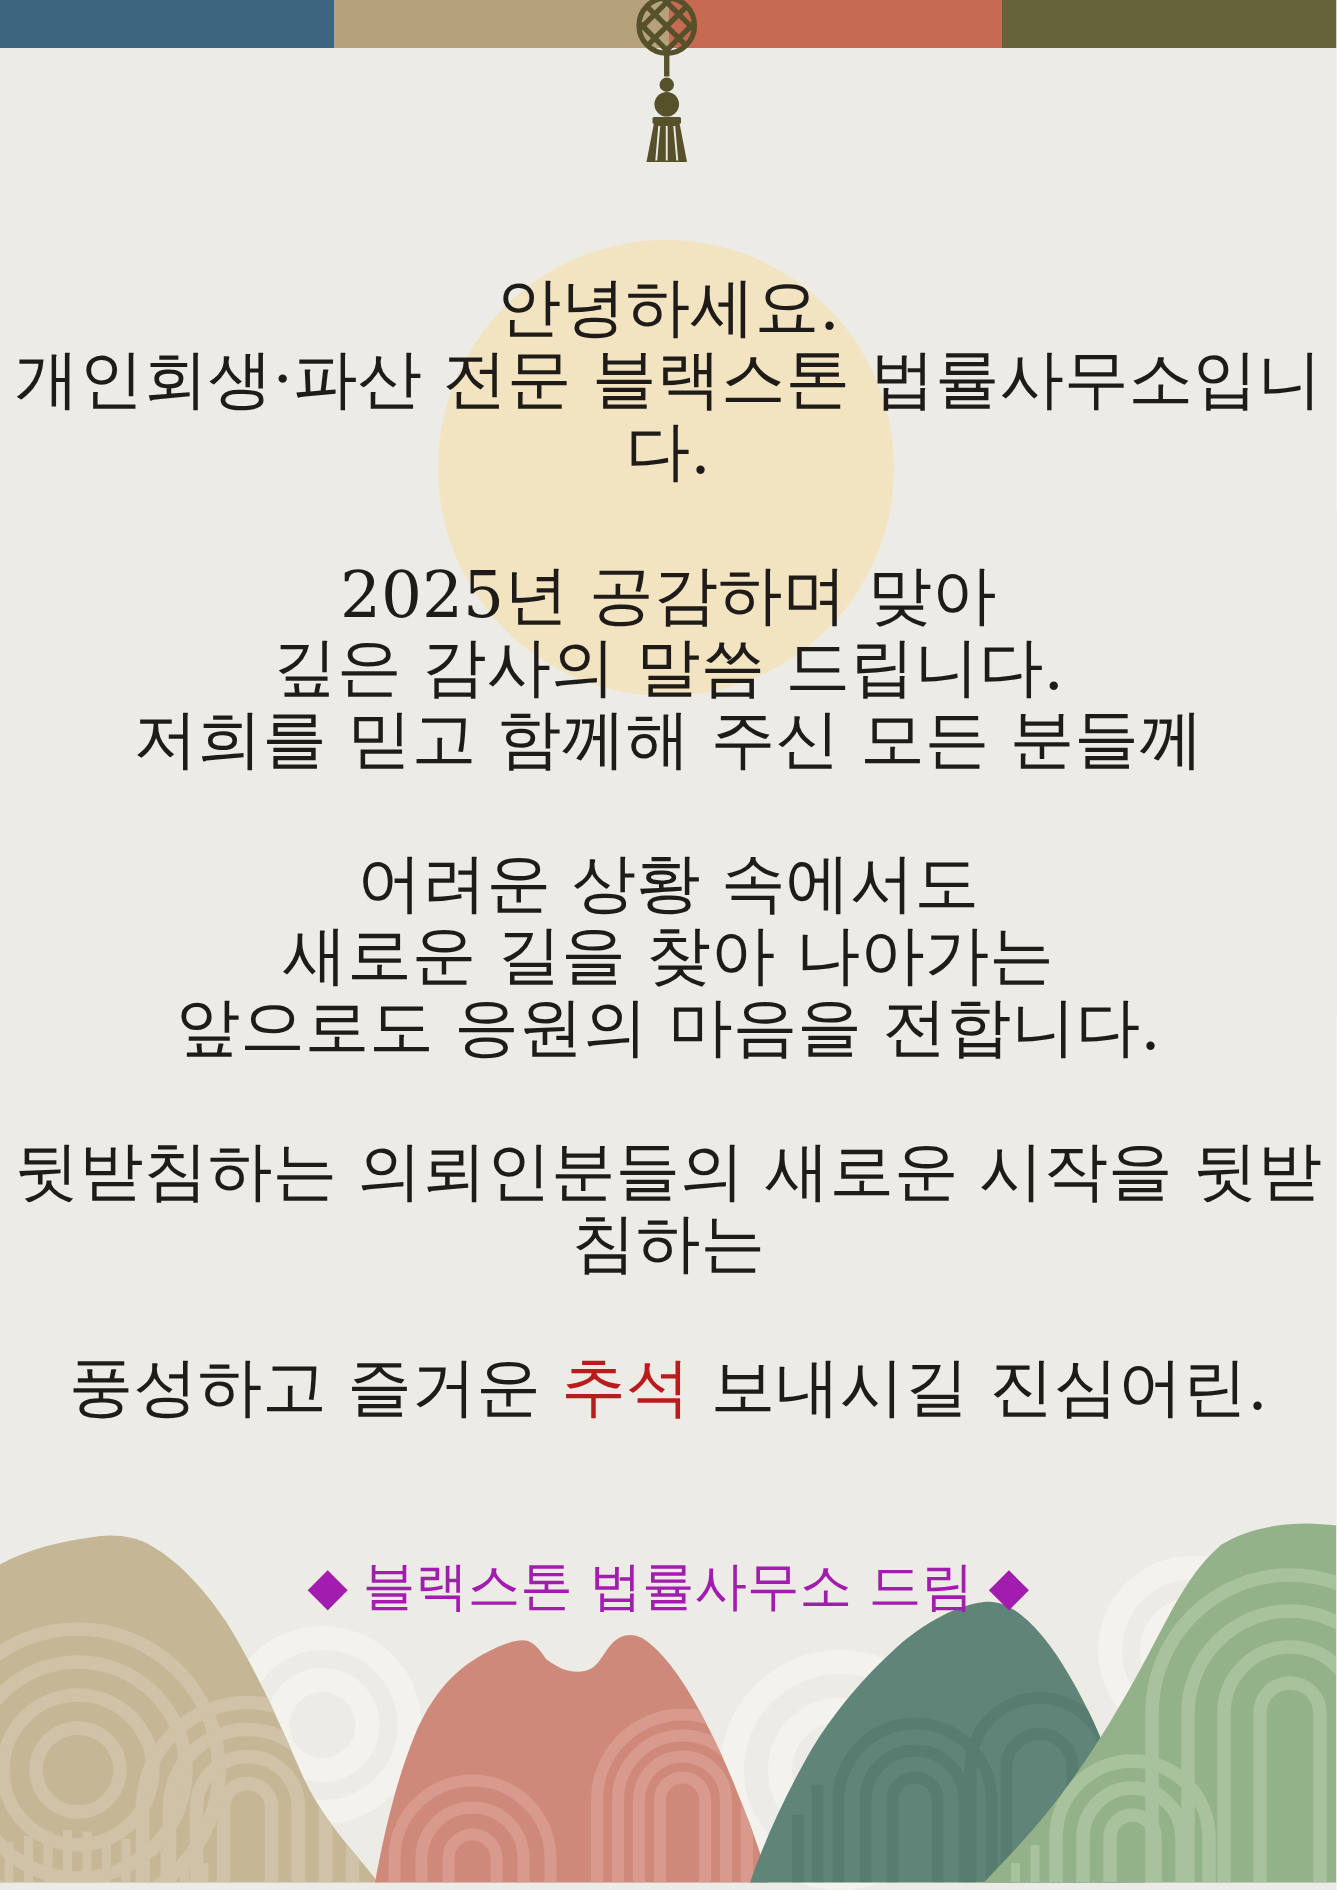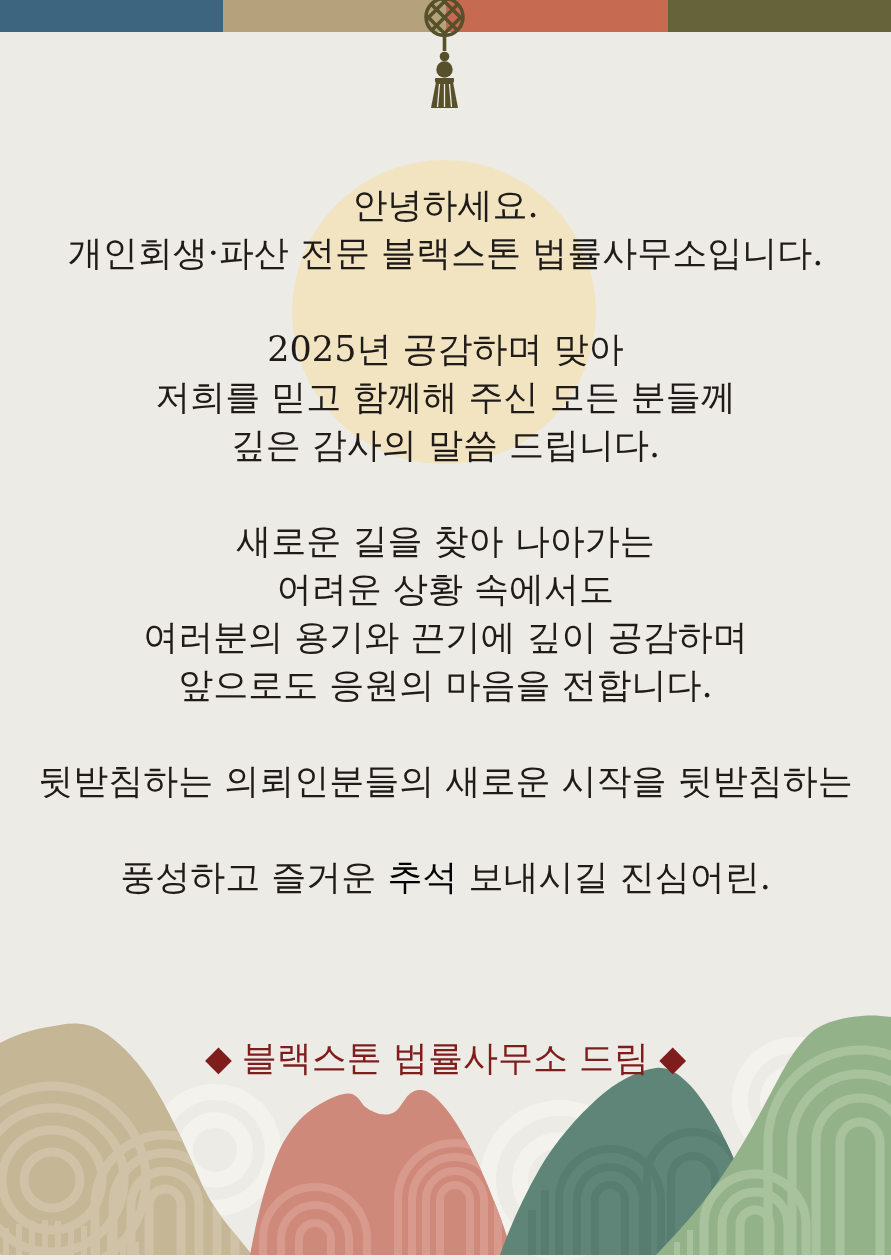--- a/index.html
+++ b/index.html
@@ -8,25 +8,25 @@
         font-family:"DejaVu Serif","Liberation Serif",serif;}
   
   .top-bar{position:absolute;top:0;left:0;width:100%;height:32px;display:flex;}
   .top-bar .seg{flex:1 1 0;height:100%;}
   
   .knot{position:absolute;top:0;left:404px;}
   
   .moon{position:absolute;left:292px;top:160px;width:304px;height:304px;border-radius:50%;}
   
   .message{position:absolute;top:181px;left:0;width:100%;text-align:center;
-           font-size:35px;line-height:48px;font-weight:500;color:#1E1B19;z-index:5;}
+           font-size:43px;line-height:48px;font-weight:500;color:#1E1B19;z-index:5;}
   .message p{margin:0 0 48px 0;}
   .message p.closing{margin-bottom:0;}
   .sig-wrap{position:absolute;top:1034px;left:0;width:100%;text-align:center;
-            font-size:35px;line-height:48px;font-weight:500;color:#7f1d1d;z-index:5;}
+            font-size:35px;line-height:48px;font-weight:500;color:#a21caf;z-index:5;}
   .diamond{display:inline-block;margin:0 10px;}
   
   .decoration{position:absolute;left:0;bottom:0;width:891px;height:245px;z-index:2;}
 </style>
 </head>
 <body>
 
 <div class="card">
 
   <div class="top-bar">
@@ -71,34 +71,33 @@
 
   <div class="moon" style="background-color: rgb(242, 228, 193);"></div>
 
   <div class="message">
     <p>
       <span style="display:block">안녕하세요.</span>
       <span style="display:block">개인회생·파산 전문 블랙스톤 법률사무소입니다.</span>
     </p>
     <p>
       <span style="display:block">2025년 공감하며 맞아</span>
+      <span style="display:block">깊은 감사의 말씀 드립니다.</span>
       <span style="display:block">저희를 믿고 함께해 주신 모든 분들께</span>
-      <span style="display:block">깊은 감사의 말씀 드립니다.</span>
     </p>
     <p>
+      <span style="display:block">어려운 상황 속에서도</span>
       <span style="display:block">새로운 길을 찾아 나아가는</span>
-      <span style="display:block">어려운 상황 속에서도</span>
-      <span style="display:block">여러분의 용기와 끈기에 깊이 공감하며</span>
       <span style="display:block">앞으로도 응원의 마음을 전합니다.</span>
     </p>
     <p>
       <span style="display:block">뒷받침하는 의뢰인분들의 새로운 시작을 뒷받침하는</span>
     </p>
     <p class="closing">
-      <span>풍성하고 즐거운 </span><span style="color: #000000;">추석</span><span> 보내시길 진심어린.</span>
+      <span>풍성하고 즐거운 </span><span style="color: #b91c1c;">추석</span><span> 보내시길 진심어린.</span>
     </p>
   </div>
 
   <div class="sig-wrap">
     <span class="diamond">◆</span><span>블랙스톤 법률사무소 드림</span><span class="diamond">◆</span>
   </div>
 
   <svg class="decoration" width="891" height="245" viewBox="0 -15 891 245">
     <defs>
       <clipPath id="tanClip">

